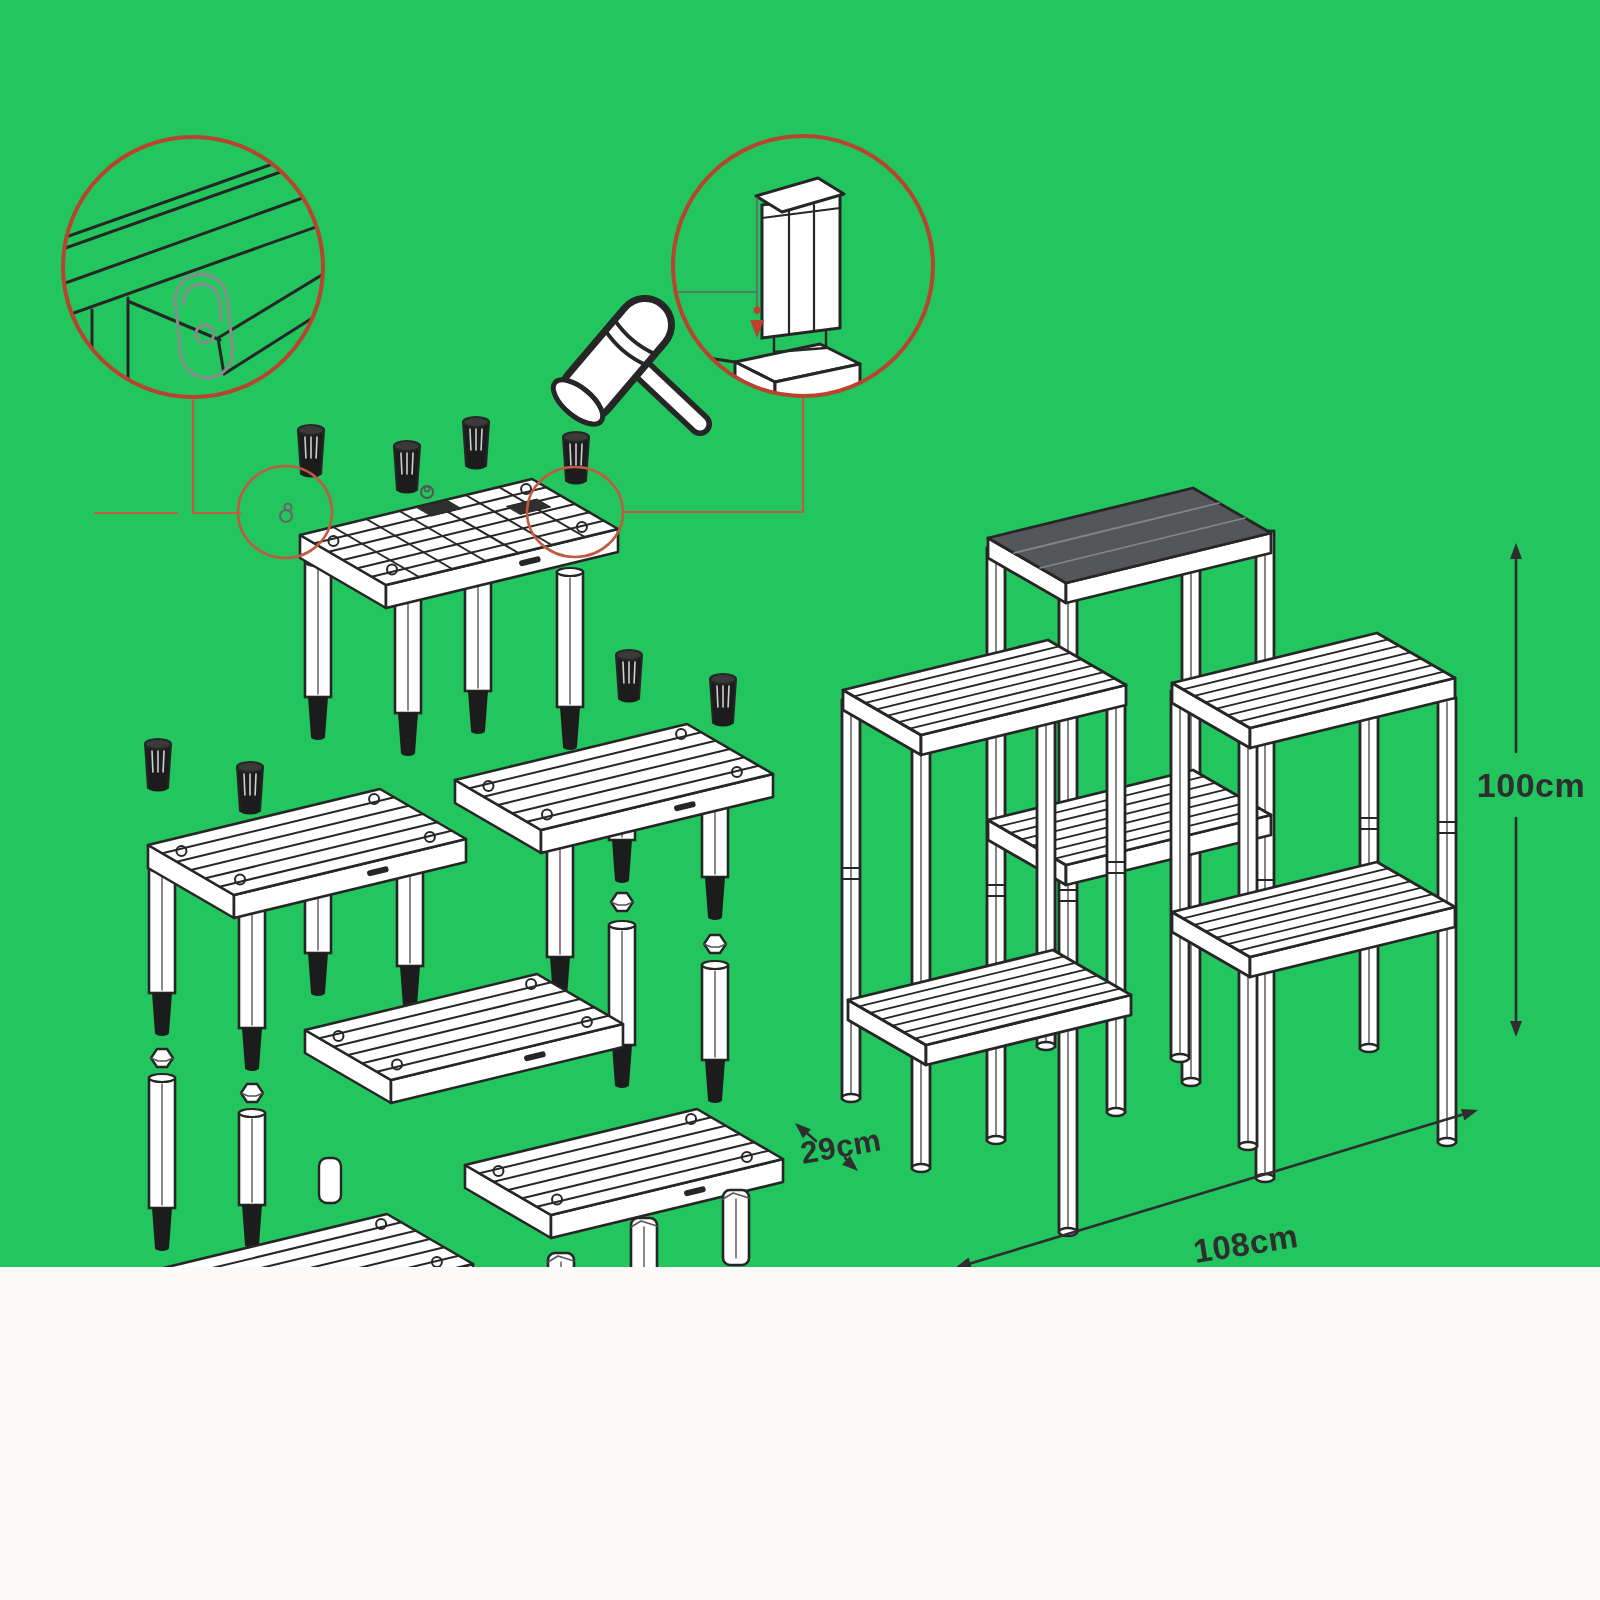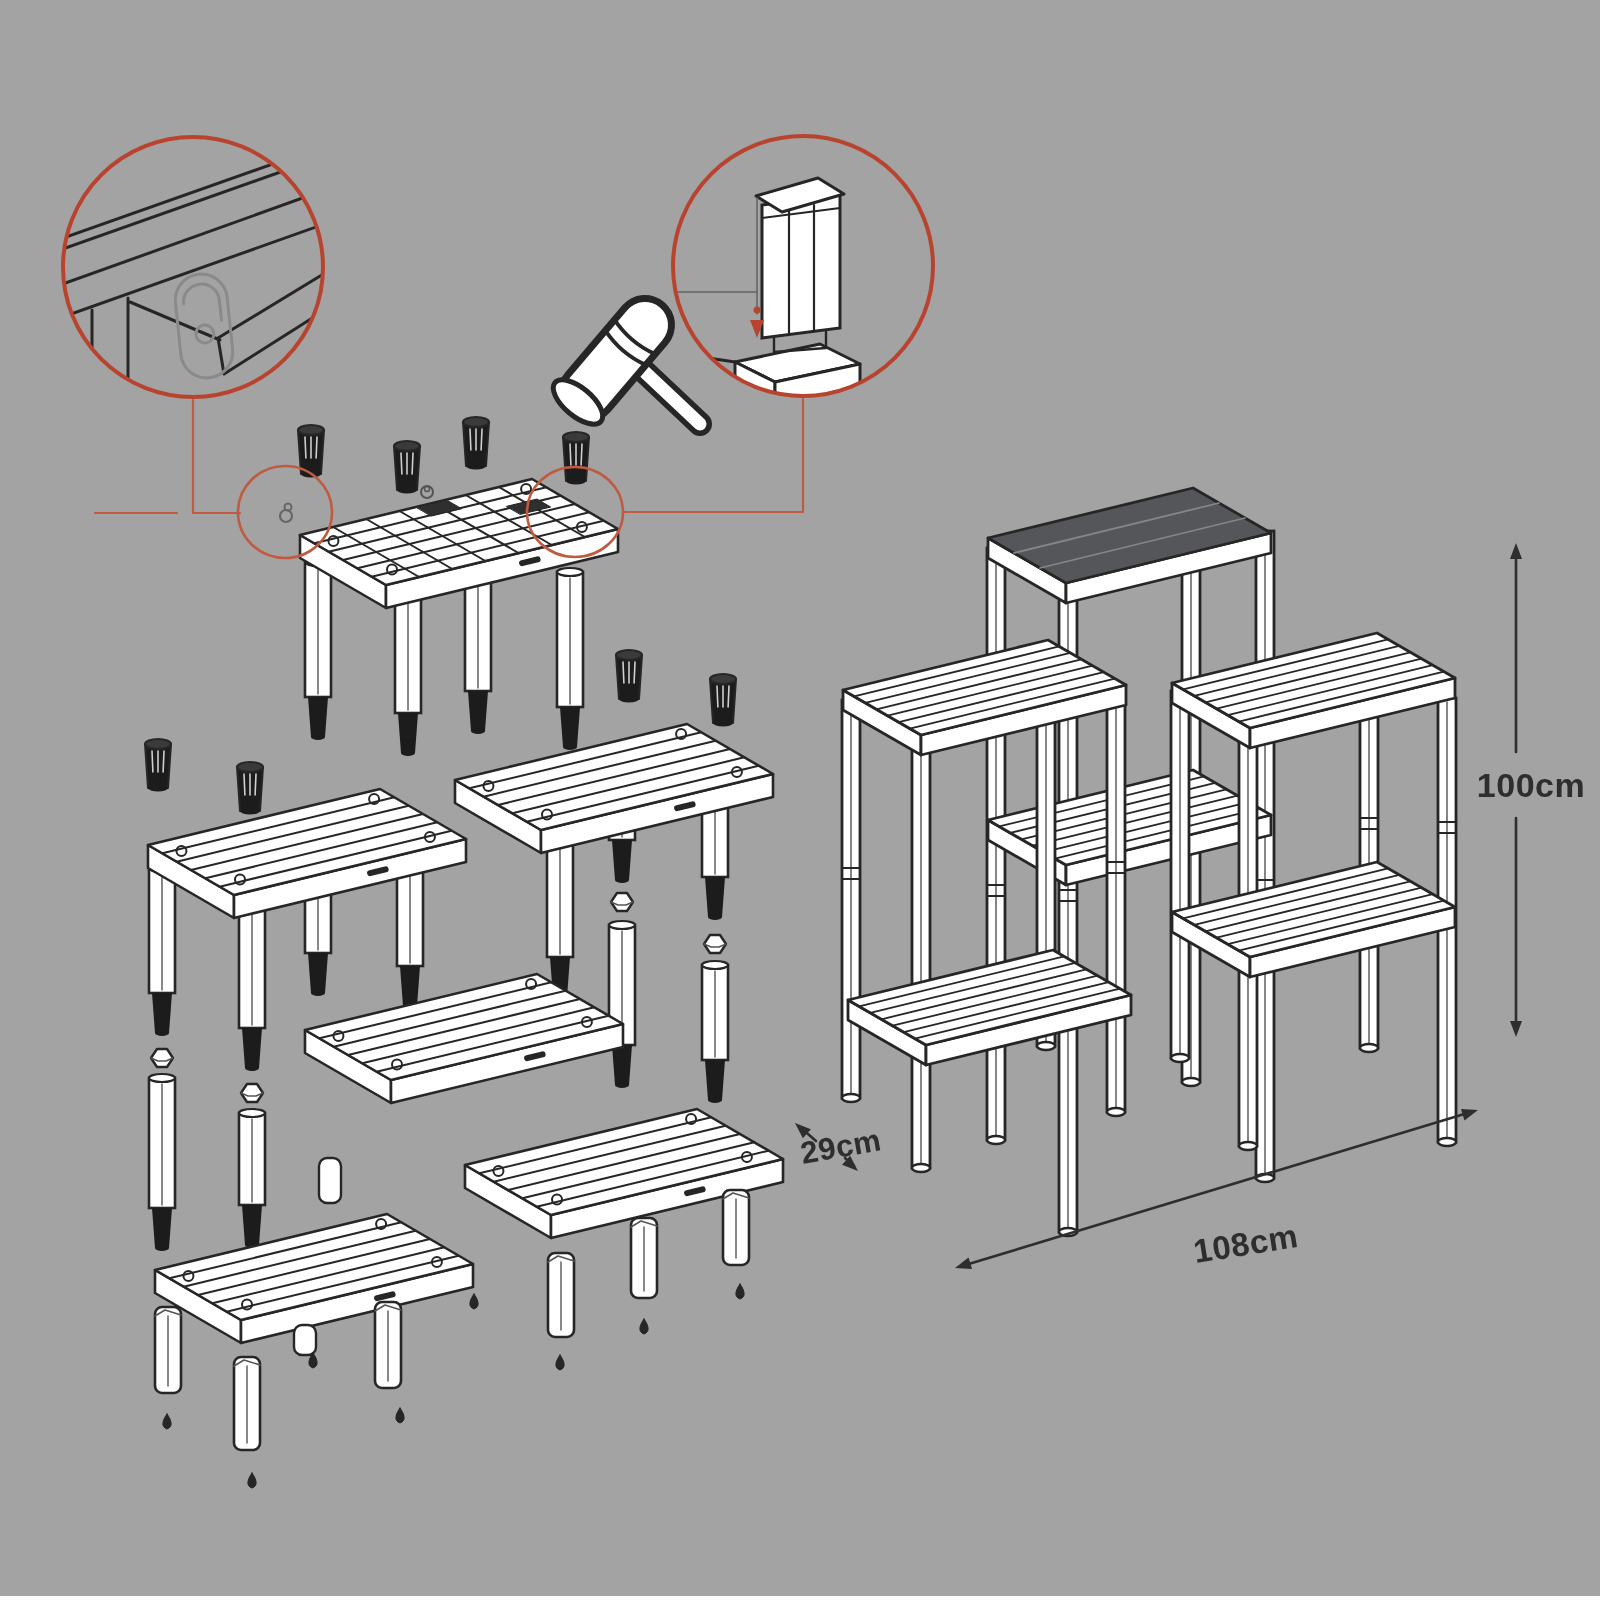--- a/index.html
+++ b/index.html
@@ -1,16 +1,16 @@
 <!DOCTYPE html>
 <html><head>
 <meta charset="utf-8">
 <style>
   html,body{margin:0;padding:0;background:#fbfaf8;}
-  .stage{width:1600px;height:1596px;position:relative;background:#a3a3a3;overflow:hidden;}
+  .stage{width:1600px;height:1267px;position:relative;background:#22c55e;overflow:hidden;}
   svg{display:block;}
   text.dim{font-family:"Liberation Sans",sans-serif;font-weight:600;fill:#2e2e2e;letter-spacing:.5px;}
 </style>
 </head>
 <body>
 
 <div class="stage">
 <svg id="scene" width="1600" height="1600" viewBox="0 0 1600 1600">
   <defs>
     <clipPath id="clipL">

